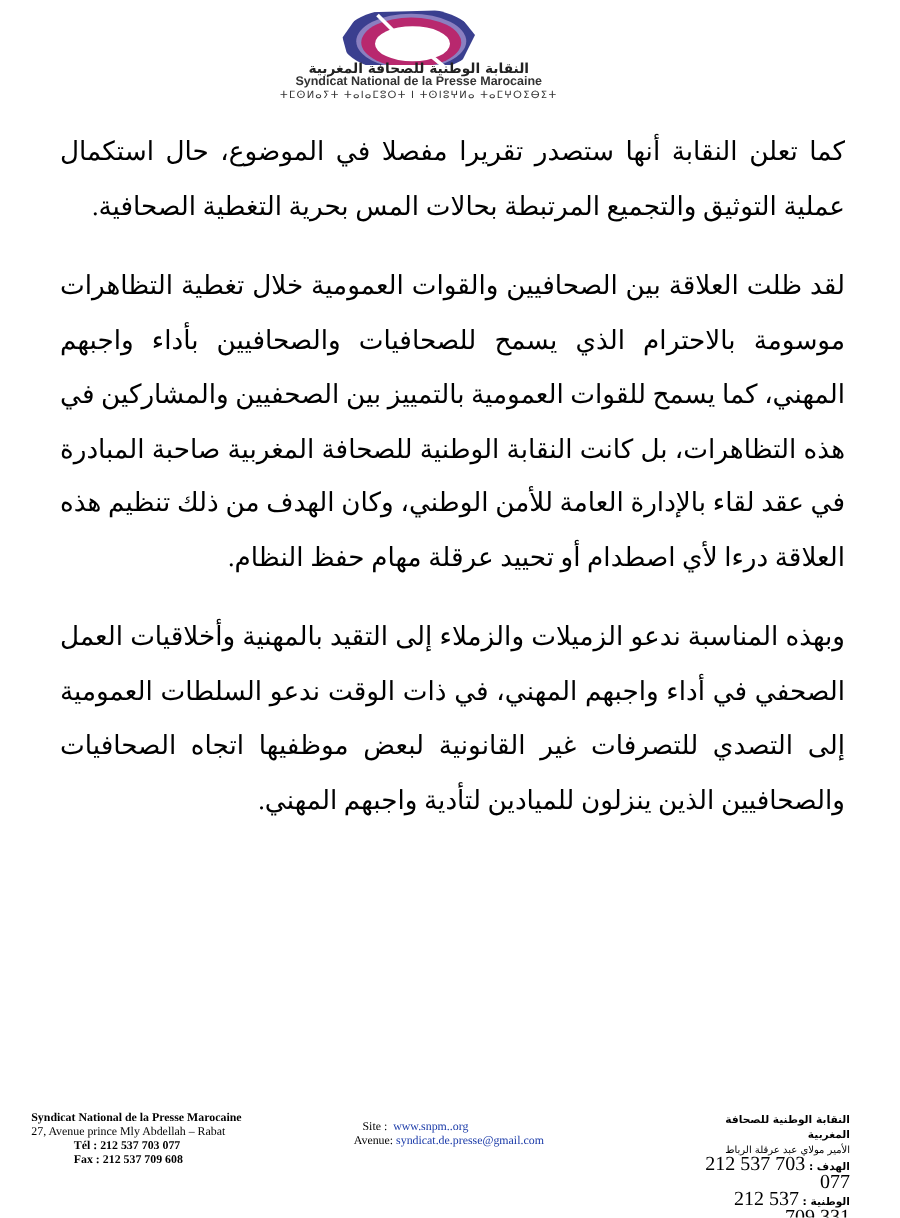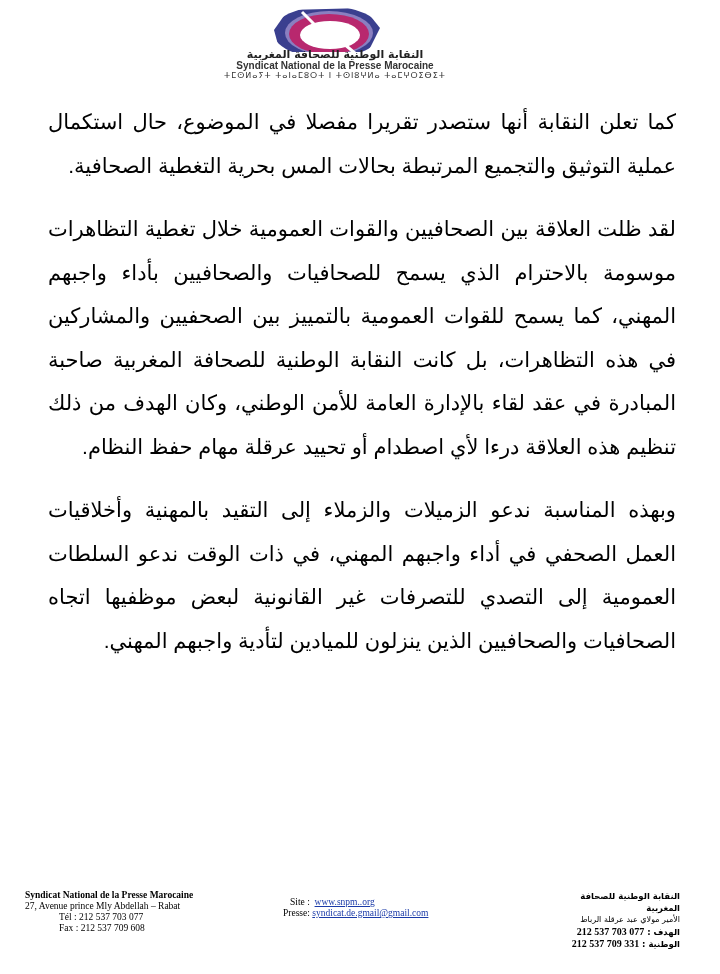--- a/index.html
+++ b/index.html
@@ -60,21 +60,21 @@
     }
 
     .body-text {
       position: absolute;
       left: 48px;
       top: 100px;
       width: 628px;
       direction: rtl;
       text-align: justify;
       text-align-last: right;
-      font-family: Liberation Sans, sans-serif;
+      font-family: Liberation Serif, serif;
       font-size: 21px;
       line-height: 43.5px;
       color: #000;
     }
     .body-text p {
       margin: 0 0 20px 0;
     }
 
     .footer {
       position: absolute;
@@ -90,37 +90,36 @@
       width: 220px;
       font-family: "Liberation Serif", serif;
       font-size: 9.5px;
       line-height: 11px;
     }
     .footer-left .org {
       font-weight: bold;
     }
     .footer-left .indent {
       padding-left: 34px;
-      font-weight: normal;
+      font-weight: bold;
     }
     .footer-center {
       position: absolute;
       left: 283px;
       top: 17px;
       width: 200px;
       font-family: "Liberation Serif", serif;
       font-size: 9.5px;
       line-height: 11px;
     }
     .footer-center .site-row {
       padding-left: 7px;
     }
     .footer-center a {
       color: #1a3aa8;
-      text-decoration: underline;
       margin-top: 12px;
     }
     .footer-right {
       position: absolute;
       left: 560px;
       top: 10px;
       width: 120px;
       direction: rtl;
       text-align: right;
       font-family: "DejaVu Sans", sans-serif;
@@ -133,22 +132,22 @@
     .footer-right .addr {
       font-size: 8px;
     }
     .footer-right .phone {
       font-weight: bold;
     }
     .footer-right .num {
       direction: ltr;
       unicode-bidi: embed;
       font-family: "Liberation Serif", serif;
-      font-size: 10px;
-      font-weight: bold;
+      font-size: 16px;
+      font-weight: normal;
     }
   </style>
 </head>
 <body>
 
 <div class="header">
   <svg class="logo" viewBox="0 0 110 48">
     <defs>
       <clipPath id="hexclip">
         <polygon points="8,46 2,24 16,4 92,2 108,22 96,46"></polygon>
@@ -182,21 +181,21 @@
     <div>27, Avenue prince Mly Abdellah – Rabat</div>
     <div class="indent">Tél  : 212 537 703 077</div>
     <div class="indent">Fax : 212 537 709 608</div>
   </div>
 
   <div class="footer-center">
     <div class="site-row">
       <span>Site :</span>&nbsp;&nbsp;<a>www.snpm..org</a>
     </div>
     <div>
-      <span>Presse:</span>&nbsp;<a>syndicat.de.gmail@gmail.com</a>
+      <span>Avenue:</span>&nbsp;<a>syndicat.de.presse@gmail.com</a>
     </div>
   </div>
 
   <div class="footer-right">
     <div class="org">النقابة الوطنية للصحافة المغربية</div>
     <div class="addr">الأمير مولاي عبد عرقلة الرباط</div>
     <div class="phone">
       <span>الهدف :</span>
       <span class="num">212 537 703 077</span>
     </div>

